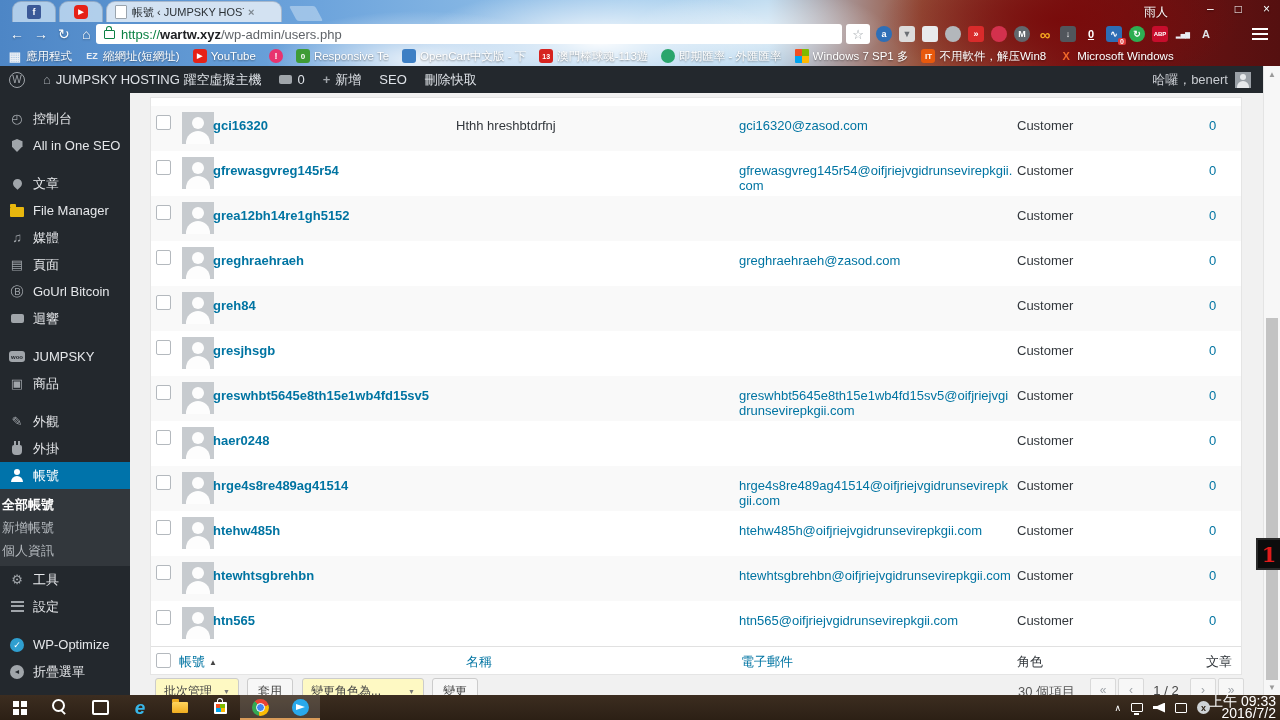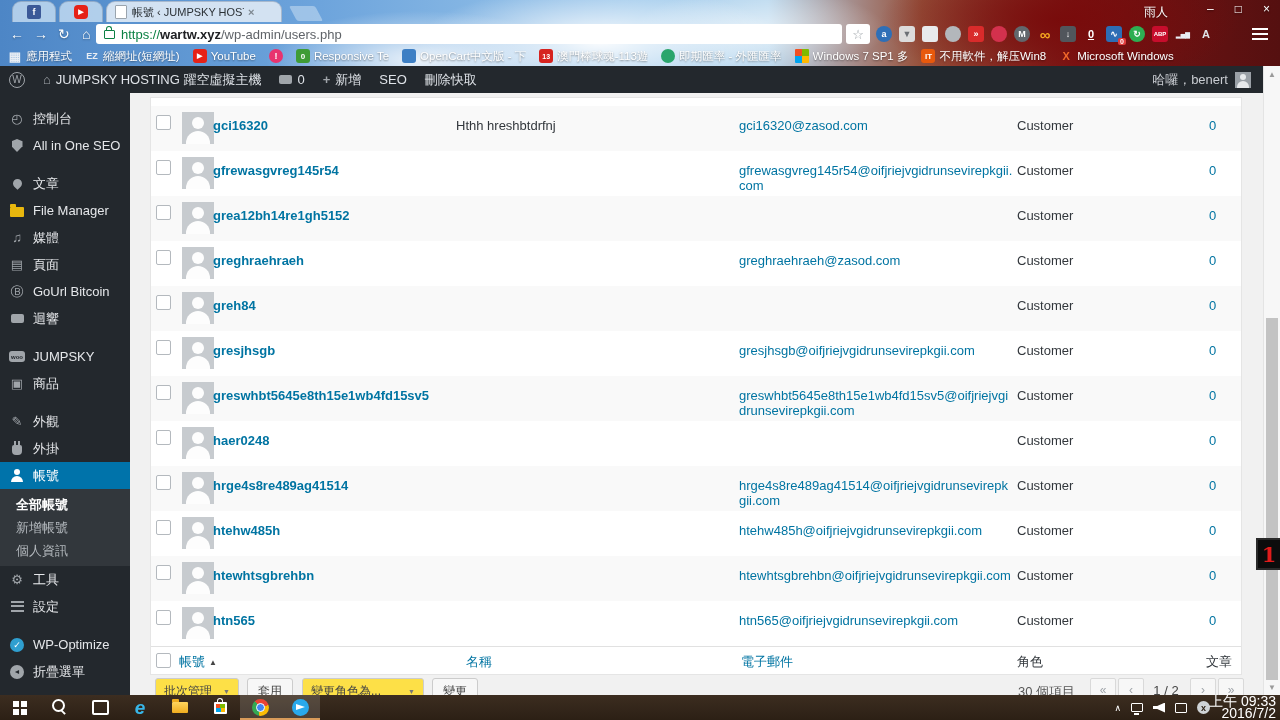--- a/index.html
+++ b/index.html
@@ -73,21 +73,21 @@
   
   .sidebar{position:absolute;left:0;top:93px;width:130px;height:602px;background:#23282d;padding-top:12px;box-sizing:border-box;}
   .sb-item{height:27px;display:flex;align-items:center;gap:8px;padding-left:9px;color:#e5e7ea;font-size:13px;position:relative;}
   .sb-ico{width:16px;display:inline-flex;align-items:center;justify-content:center;color:#a0a5aa;font-size:13px;flex:none;}
   .sb-label{white-space:nowrap;}
   .sb-item.active{background:#0073aa;color:#fff;}
   .sb-item.active .sb-ico{color:#fff;}
   .sb-item.active::after{content:'';position:absolute;right:-8px;top:7px;border:7px solid transparent;border-left:8px solid #0073aa;border-right:none;}
   .sb-gap{height:11px;}
   .sb-sub{background:#32373c;padding:4px 0;}
-  .sb-sub-item{height:23px;line-height:23px;padding-left:16px;color:#b4b9be;font-size:13px;}
+  .sb-sub-item{height:23px;line-height:23px;padding-left:2px;color:#b4b9be;font-size:13px;}
   .sb-sub-item.current{color:#fff;font-weight:bold;}
   .sbi-shield{width:11px;height:13px;background:currentColor;clip-path:polygon(50% 0,100% 18%,100% 55%,50% 100%,0 55%,0 18%);}
   .sbi-pin{width:9px;height:9px;background:currentColor;border-radius:50% 50% 50% 0;transform:rotate(-45deg);}
   .sbi-folder{width:14px;height:10px;background:#e8b70e;border-radius:1px;position:relative;margin-top:3px;}
   .sbi-folder::before{content:'';position:absolute;top:-3px;left:0;width:6px;height:3px;background:#e8b70e;border-radius:1px 1px 0 0;}
   .sbi-bubble{width:13px;height:9px;background:currentColor;border-radius:2px;position:relative;}
   .sbi-bubble::after{content:'';position:absolute;left:2px;bottom:-3px;border:3px solid transparent;border-top-color:currentColor;}
   .sbi-woo{width:17px;height:11px;background:#a0a5aa;border-radius:3px;color:#23282d;font-size:6px;font-weight:bold;
     display:inline-flex;align-items:center;justify-content:center;}
   .sbi-plug{width:10px;height:10px;background:currentColor;border-radius:2px 2px 4px 4px;position:relative;margin-top:3px;}
@@ -116,21 +116,21 @@
   .nm{position:absolute;left:305px;top:12px;color:#32373c;font-size:13px;}
   .em{position:absolute;left:588px;top:12px;width:274px;color:#0074a2;font-size:13px;line-height:15px;word-break:break-all;text-decoration:none;}
   .rl{position:absolute;left:866px;top:12px;color:#32373c;font-size:13px;}
   .ps{position:absolute;left:1058px;top:12px;color:#0074a2;font-size:13px;text-decoration:none;}
   .thead{position:relative;height:27px;background:#fff;border-top:1px solid #e1e1e1;font-size:13px;}
   .thead .cb{top:6px;}
   .th{position:absolute;top:6px;color:#0074a2;}
   .th.plain{color:#32373c;}
   .sortarrow{font-size:8px;color:#444;margin-left:4px;vertical-align:1px;}
   .tnav{position:absolute;left:0;top:579px;width:1133px;height:40px;font-size:12px;}
-  .sel,.btn{position:absolute;top:6px;height:26px;background:#fde047;border:1px solid #ccc;border-radius:3px;
+  .sel,.btn{position:absolute;top:6px;height:26px;background:#fef9c3;border:1px solid #ccc;border-radius:3px;
     box-sizing:border-box;display:flex;align-items:center;padding:0 8px;color:#444;gap:8px;}
   .btn{background:#f7f7f7;box-shadow:inset 0 -1px 0 #ccc;justify-content:center;}
   .caret{font-size:7px;color:#777;margin-left:auto;}
   .count{position:absolute;left:888px;top:11px;color:#555;font-size:13px;}
   .pg{position:absolute;top:6px;width:26px;height:24px;background:#f7f7f7;border:1px solid #d9d9d9;border-radius:2px;
     box-sizing:border-box;display:flex;align-items:center;justify-content:center;color:#a0a5aa;font-size:12px;}
   .pgtext{position:absolute;left:1016px;top:11px;width:40px;text-align:center;color:#444;font-size:13px;}
 
   
   .vscroll{position:absolute;left:1263px;top:66px;width:17px;height:629px;background:#f7f7f7;border-left:1px solid #e4e4e4;box-sizing:border-box;}
@@ -448,21 +448,20 @@
             <span class="cb"></span>
             <span class="avatar"></span>
             <a class="uname">greh84</a>
             <span class="rl">Customer</span>
             <a class="ps">0</a>
           </div>
           <div class="urow even">
             <span class="cb"></span>
             <span class="avatar"></span>
             <a class="uname">gresjhsgb</a>
-            <a class="em">gresjhsgb@oifjriejvgidrunsevirepkgii.com</a>
             <span class="rl">Customer</span>
             <a class="ps">0</a>
           </div>
           <div class="urow odd">
             <span class="cb"></span>
             <span class="avatar"></span>
             <a class="uname">greswhbt5645e8th15e1wb4fd15sv5</a>
             <a class="em">greswhbt5645e8th15e1wb4fd15sv5@oifjriejvgidrunsevirepkgii.com</a>
             <span class="rl">Customer</span>
             <a class="ps">0</a>

